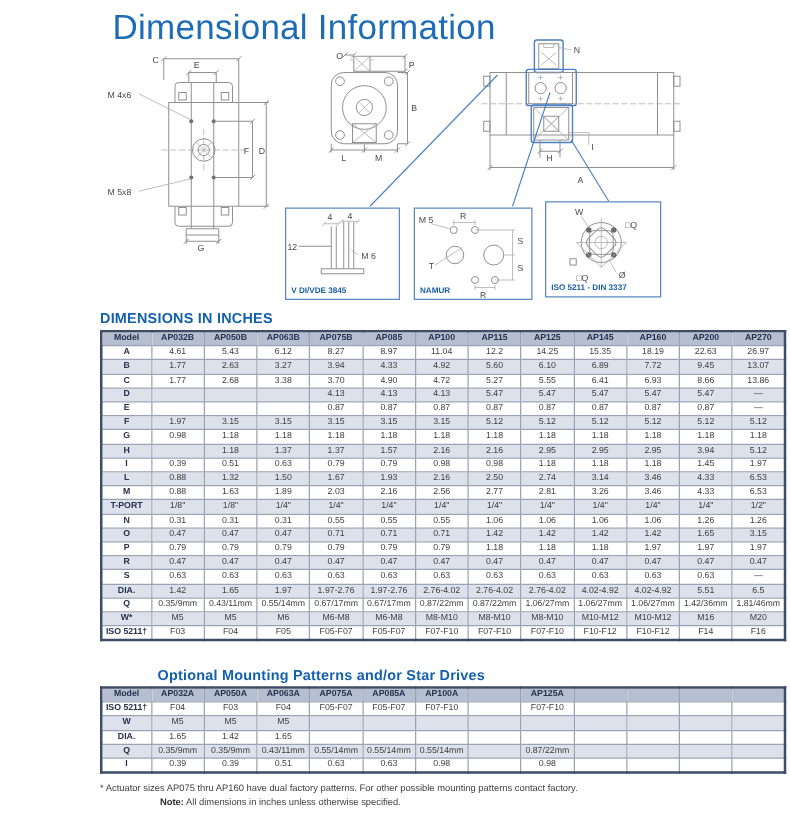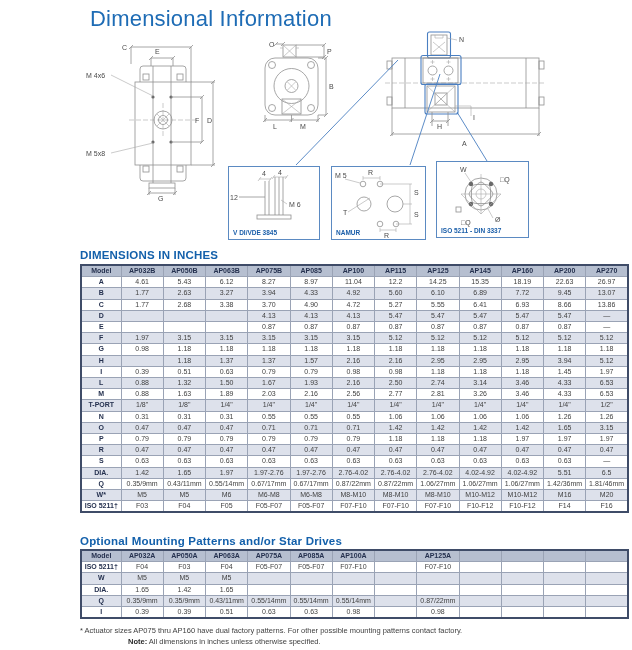--- a/index.html
+++ b/index.html
@@ -1,18 +1,18 @@
 <!DOCTYPE html>
 <html><head>
 <meta charset="utf-8">
 <style>
   html,body{margin:0;padding:0;}
   body{width:632px;height:650px;background:#ffffff;position:relative;overflow:hidden;
        font-family:"Liberation Sans",sans-serif;}
-  .page-title{position:absolute;left:90px;top:6px;font-size:22px;font-weight:400;
+  .page-title{position:absolute;left:90px;top:6px;font-size:28px;font-weight:400;
        color:#1e6cb5;letter-spacing:0.2px;}
   .dwg{position:absolute;}
   .ln{stroke:#909090;stroke-width:0.8;fill:none;}
   .lnthin{stroke:#a8a8a8;stroke-width:0.6;fill:none;}
   .dash{stroke-dasharray:5,2;}
   .dot{fill:#6a6a6a;stroke:none;}
   .blue{stroke:#4a7fc1;stroke-width:1.1;fill:none;}
   .lbl{font-size:7px;fill:#4a4a4a;font-family:"Liberation Sans",sans-serif;}
   .detail-box{position:absolute;border:1.5px solid #5b8ac2;background:#fff;}
   .detail-caption{position:absolute;left:4px;bottom:3px;font-size:6.5px;font-weight:bold;
@@ -589,21 +589,21 @@
           <td>F07-F10</td>
           <td>F07-F10</td>
           <td>F10-F12</td>
           <td>F10-F12</td>
           <td>F14</td>
           <td>F16</td>
         </tr>
       </tbody>
     </table>
 
-  <div class="section-heading" style="top:535px;">Optional Mounting Patterns and/or Star Drives</div>
+  <div class="section-heading" style="top:535px;margin-left:46px;">Optional Mounting Patterns and/or Star Drives</div>
   <table class="dim-table" id="t2" style="left:80px;top:549px;">
       <colgroup>
         <col style="width: 40px;">
         <col>
         <col>
         <col>
         <col>
         <col>
         <col>
         <col>

